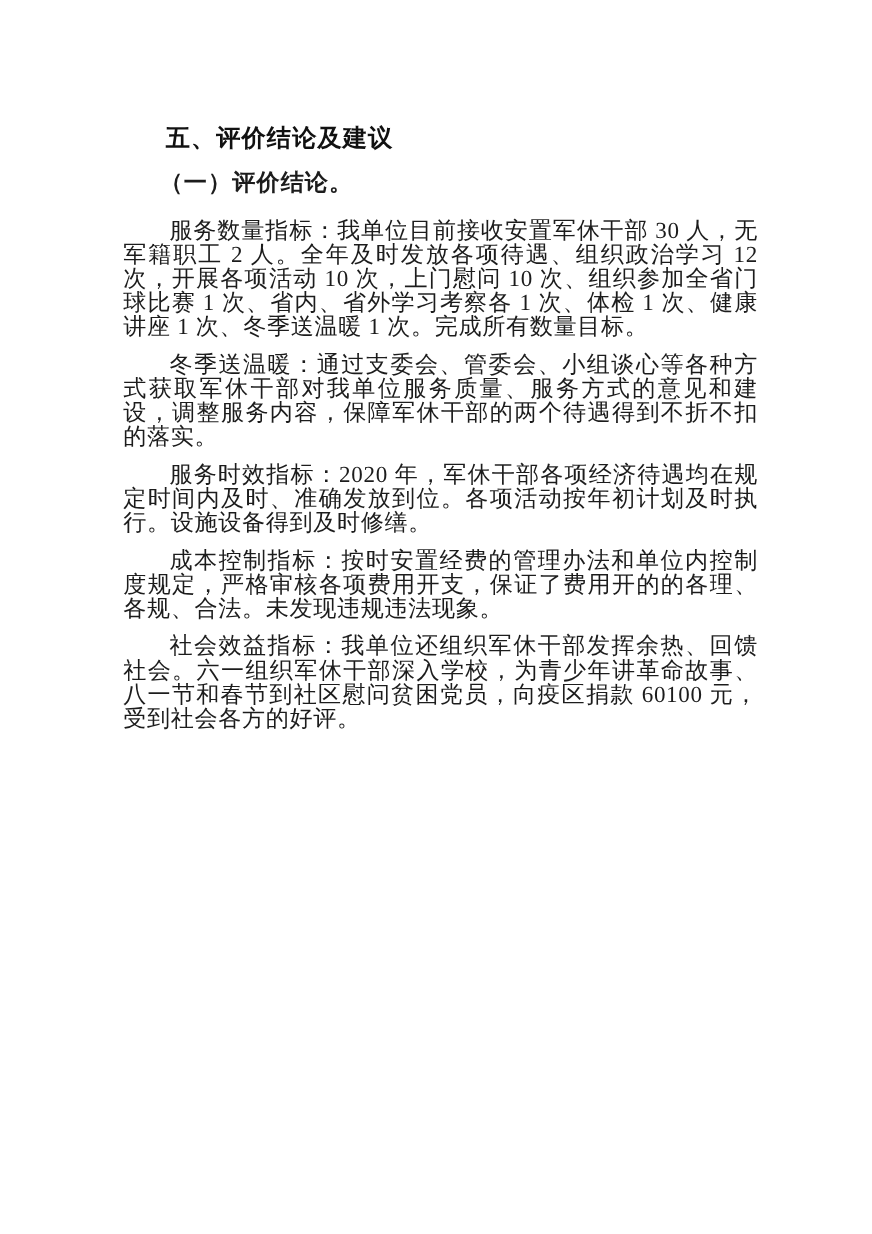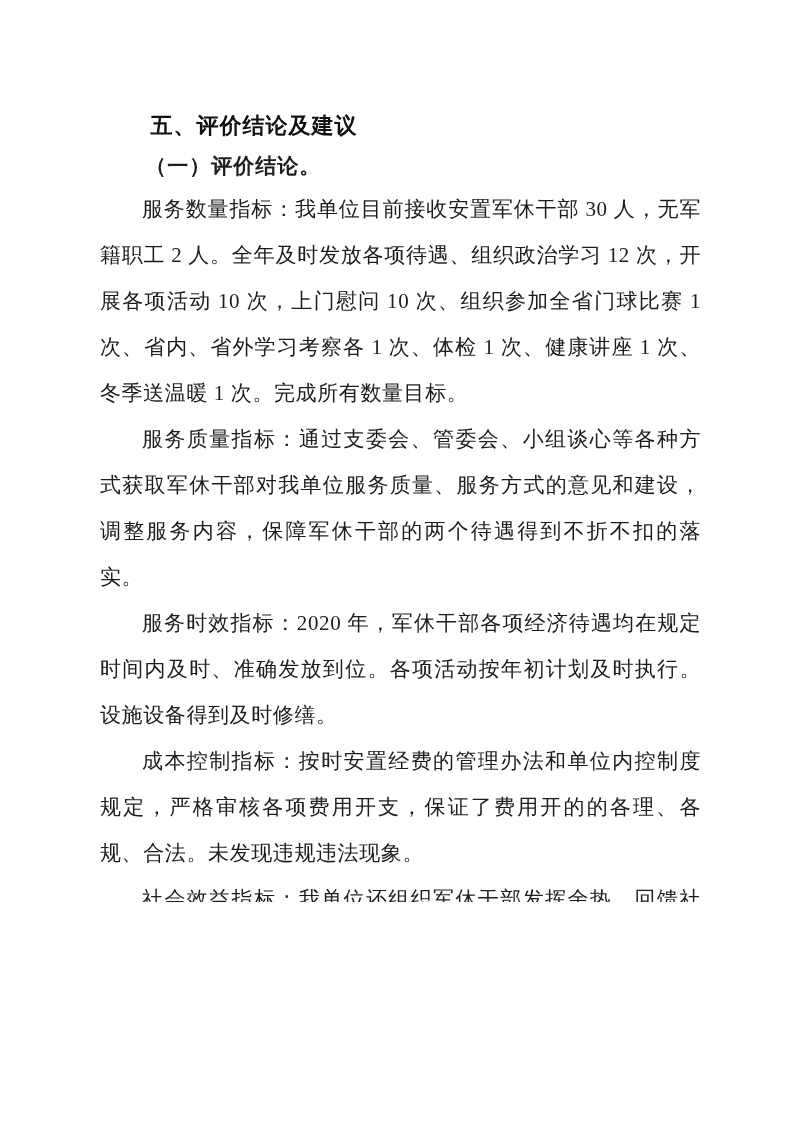--- a/index.html
+++ b/index.html
@@ -34,22 +34,22 @@
   .subheading {
     font-size: 21px;
     font-weight: bold;
     line-height: 40px;
     margin: 0;
     text-indent: 2.15em;
     letter-spacing: 1px;
   }
   p.body-para {
     font-size: 21px;
-    line-height: 46px;
-    margin: 0;
+    line-height: 22px;
+    margin: 12px;
     text-align: justify;
     text-indent: 2em;
     letter-spacing: 0.6px;
     word-break: break-all;
   }
   .page-number {
     position: absolute;
     top: 1019px;
     left: 100px;
     width: 601px;
@@ -60,19 +60,19 @@
   }
 </style>
 </head>
 <body>
 
 <div class="page">
   <div class="content">
     <h1 class="heading">五、评价结论及建议</h1>
     <h2 class="subheading">（一）评价结论。</h2>
     <p class="body-para">服务数量指标：我单位目前接收安置军休干部 30 人，无军籍职工 2 人。全年及时发放各项待遇、组织政治学习 12 次，开展各项活动 10 次，上门慰问 10 次、组织参加全省门球比赛 1 次、省内、省外学习考察各 1 次、体检 1 次、健康讲座 1 次、冬季送温暖 1 次。完成所有数量目标。</p>
-    <p class="body-para">服务质量指标：通过支委会、管委会、小组谈心等各种方式获取军休干部对我单位服务质量、服务方式的意见和建设，调整服务内容，保障军休干部的两个待遇得到不折不扣的落实。</p>
+    <p class="body-para">冬季送温暖：通过支委会、管委会、小组谈心等各种方式获取军休干部对我单位服务质量、服务方式的意见和建设，调整服务内容，保障军休干部的两个待遇得到不折不扣的落实。</p>
     <p class="body-para">服务时效指标：2020 年，军休干部各项经济待遇均在规定时间内及时、准确发放到位。各项活动按年初计划及时执行。设施设备得到及时修缮。</p>
     <p class="body-para">成本控制指标：按时安置经费的管理办法和单位内控制度规定，严格审核各项费用开支，保证了费用开的的各理、各规、合法。未发现违规违法现象。</p>
     <p class="body-para">社会效益指标：我单位还组织军休干部发挥余热、回馈社会。六一组织军休干部深入学校，为青少年讲革命故事、八一节和春节到社区慰问贫困党员，向疫区捐款 60100 元，受到社会各方的好评。</p>
   </div>
   <div class="page-number">42</div>
 </div>
 
 </body></html>

